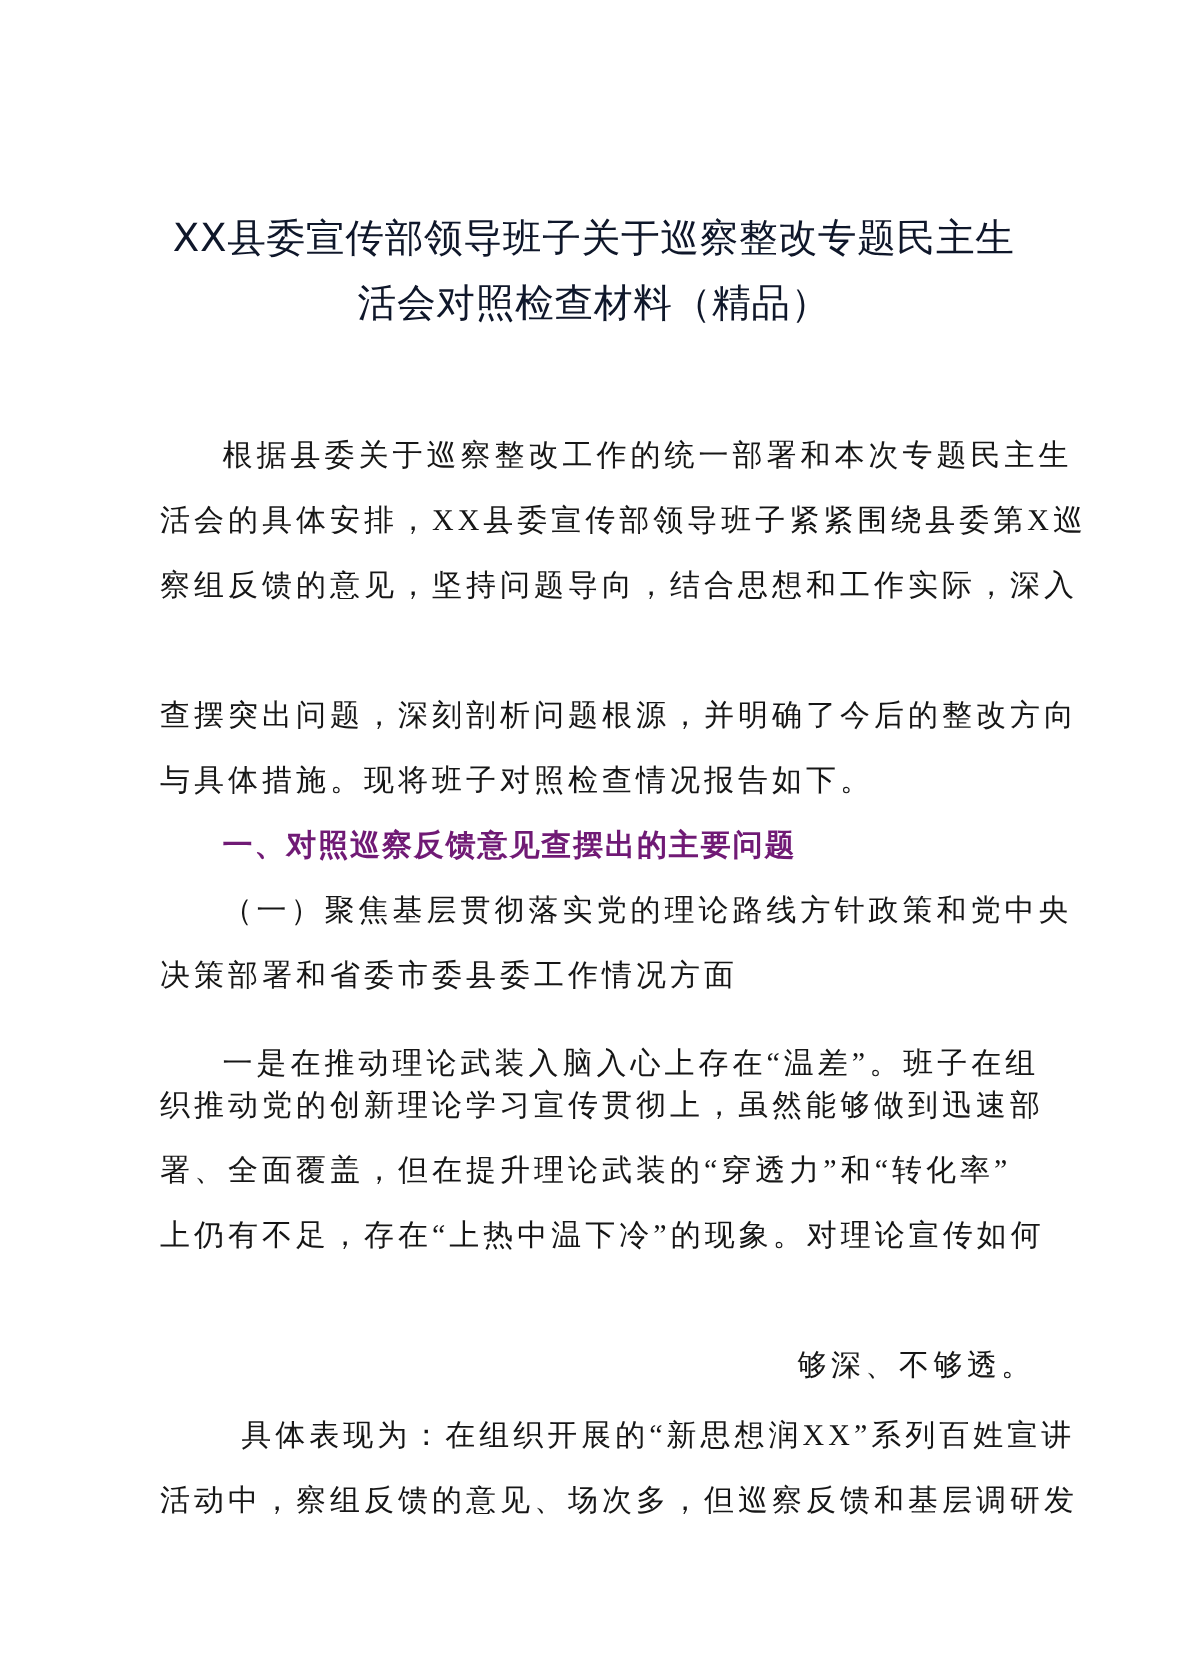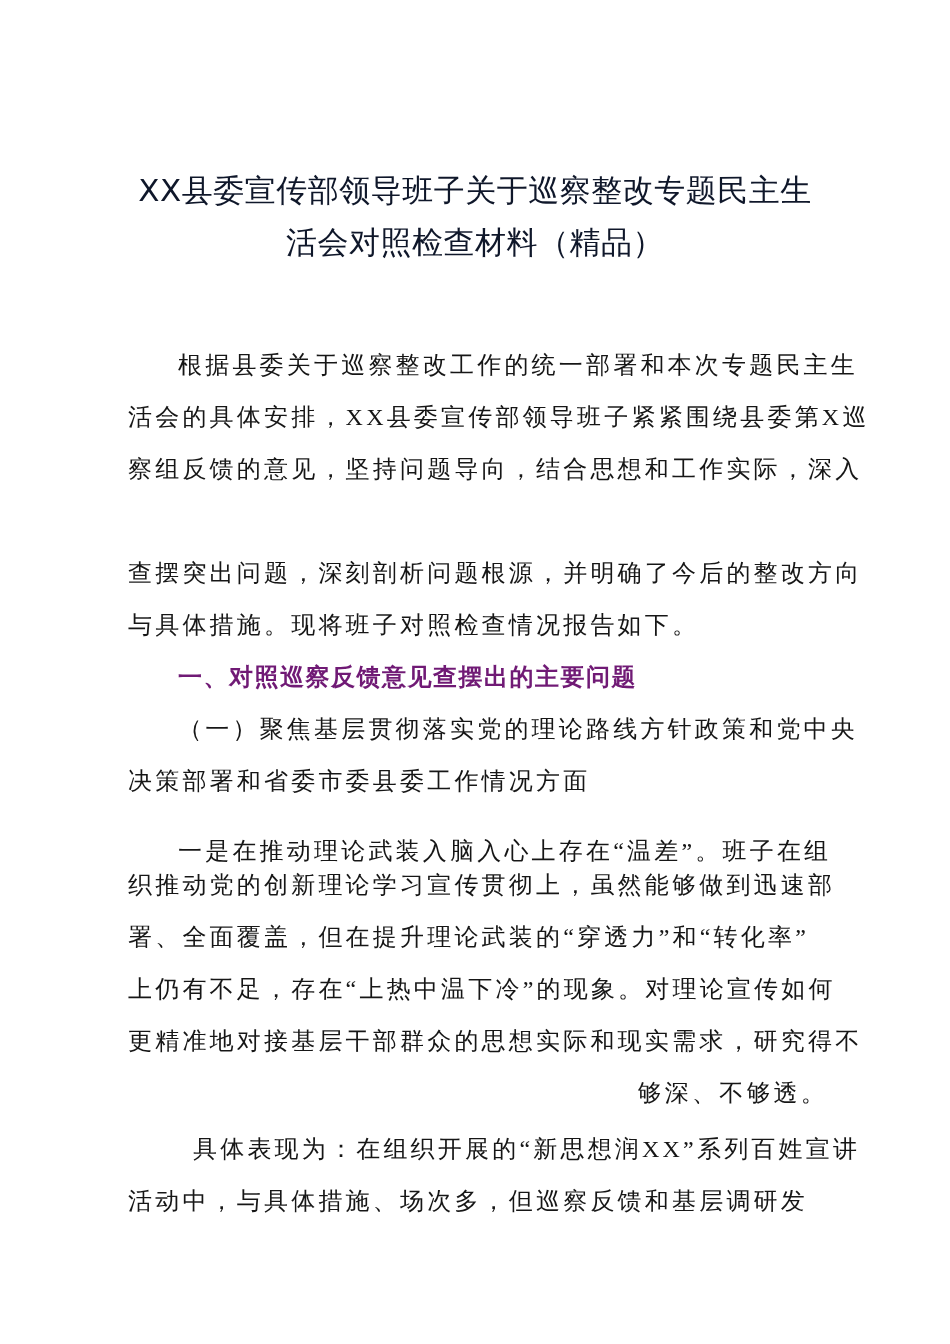--- a/index.html
+++ b/index.html
@@ -72,19 +72,18 @@
 
   <div class="line indent heading" style="top:662px;">一、对照巡察反馈意见查摆出的主要问题</div>
 
   <div class="line indent" style="top:714px;">（一）聚焦基层贯彻落实党的理论路线方针政策和党中央</div>
   <div class="line" style="top:766px;">决策部署和省委市委县委工作情况方面</div>
 
   <div class="line indent" style="top:836px;">一是在推动理论武装入脑入心上存在“温差”。班子在组</div>
   <div class="line" style="top:870px;">织推动党的创新理论学习宣传贯彻上，虽然能够做到迅速部</div>
   <div class="line" style="top:922px;">署、全面覆盖，但在提升理论武装的“穿透力”和“转化率”</div>
   <div class="line" style="top:974px;">上仍有不足，存在“上热中温下冷”的现象。对理论宣传如何</div>
-  <div class="line" style="top:1026px;">更精准地对接基层干部群众的思想实际和现实需求，研究得不</div>
   <div class="line" style="top:1078px;text-align:right;">够深、不够透。</div>
 
   <div class="line indent" style="top:1134px;margin-left:15px;">具体表现为：在组织开展的“新思想润XX”系列百姓宣讲</div>
-  <div class="line" style="top:1186px;">活动中，与具体措施、场次多，但巡察反馈和基层调研发</div>
+  <div class="line" style="top:1186px;">活动中，察组反馈的意见、场次多，但巡察反馈和基层调研发</div>
 
 </div>
 
 </body></html>

